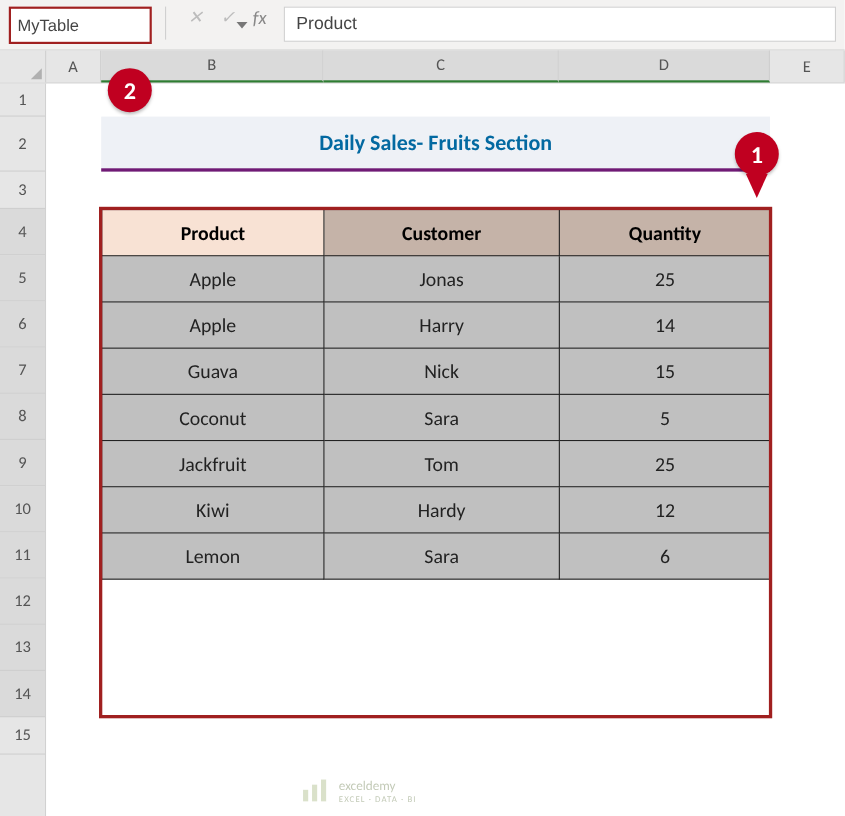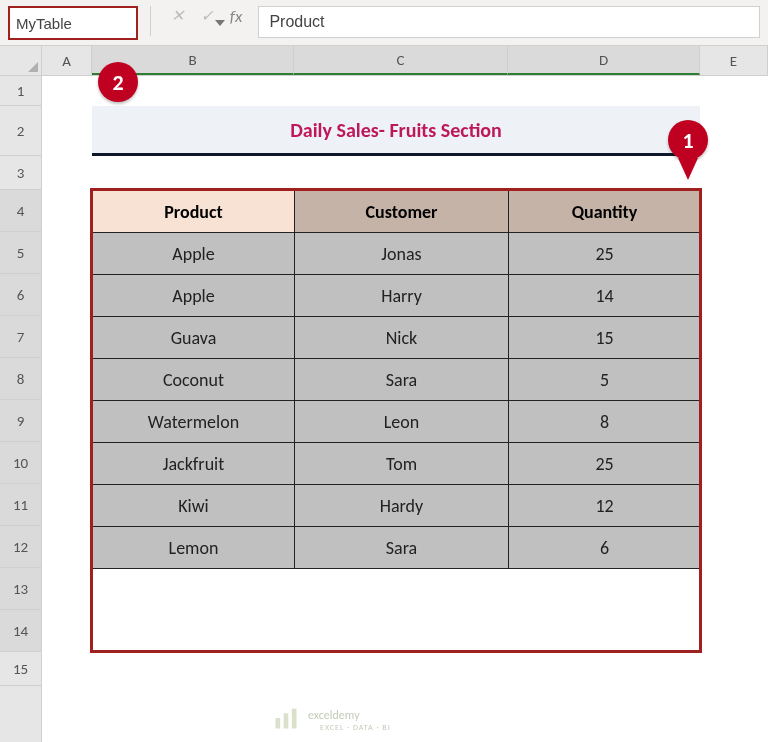--- a/index.html
+++ b/index.html
@@ -125,22 +125,22 @@
 .title-cell {
   position: absolute;
   left: 50px; top: 30px;
   width: 608px; height: 50px;
   background: #eef1f6;
   display: flex;
   align-items: center;
   justify-content: center;
   font-weight: bold;
   font-size: 20px;
-  color: #be185d;
-  border-bottom: 3px solid #0f172a;
+  color: #0369a1;
+  border-bottom: 3px solid #701a75;
 }
 
 
 .tbl-outline {
   position: absolute;
   left: 48px;
   top: 112px;
   width: 612px;
   height: 465px;
   border: 3px solid #a02020;
@@ -200,21 +200,21 @@
 
 .wm {
   position: absolute;
   left: 230px; bottom: 10px;
   display: flex; align-items: flex-end; gap: 8px;
   opacity: .45; color: #7a8a60;
   font-size: 12px;
   z-index: 5;
 }
 .wm svg { opacity: .7; }
-.wm .t2 { font-size: 8px; letter-spacing: 1px; color: #7a8a60; margin-left: 12px; }
+.wm .t2 { font-size: 8px; letter-spacing: 1px; color: #7a8a60; }
 </style>
 </head>
 <body>
 
 <div class="formula-bar">
   <div class="name-box-wrap">
     <input class="name-box" value="MyTable" style="">
     <div class="dropcaret"></div>
   </div>
   <div class="fb-sep"></div>
@@ -284,25 +284,20 @@
               <td class="prod">Guava</td>
               <td class="cust">Nick</td>
               <td class="qty">15</td>
             </tr>
             <tr>
               <td class="prod">Coconut</td>
               <td class="cust">Sara</td>
               <td class="qty">5</td>
             </tr>
             <tr>
-              <td class="prod">Watermelon</td>
-              <td class="cust">Leon</td>
-              <td class="qty">8</td>
-            </tr>
-            <tr>
               <td class="prod">Jackfruit</td>
               <td class="cust">Tom</td>
               <td class="qty">25</td>
             </tr>
             <tr>
               <td class="prod">Kiwi</td>
               <td class="cust">Hardy</td>
               <td class="qty">12</td>
             </tr>
             <tr>

